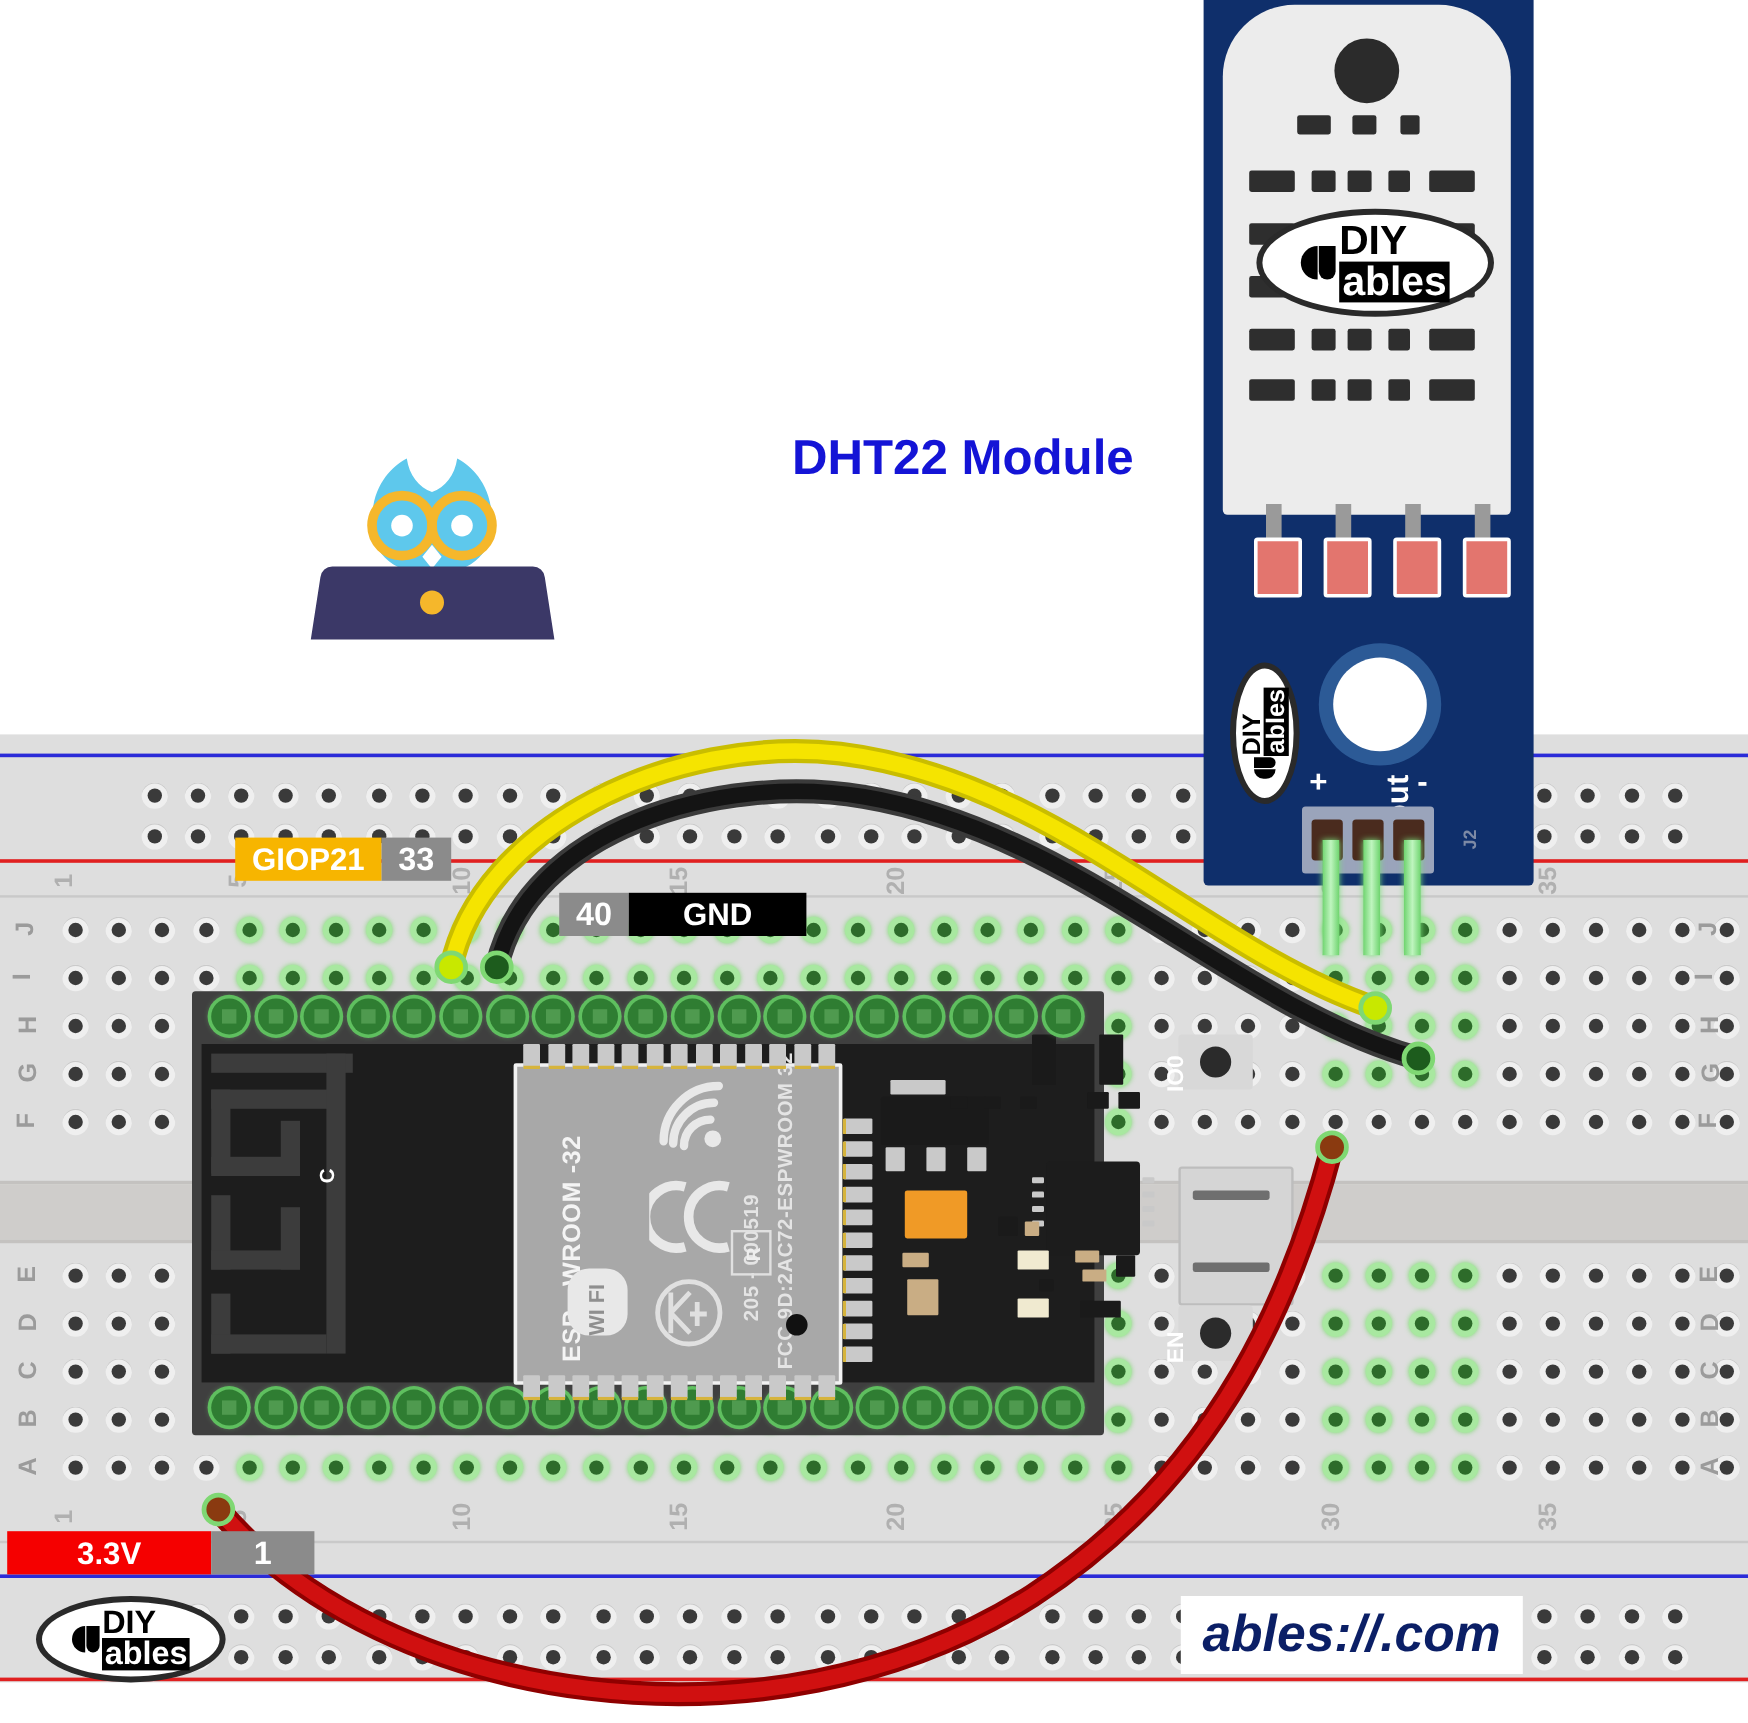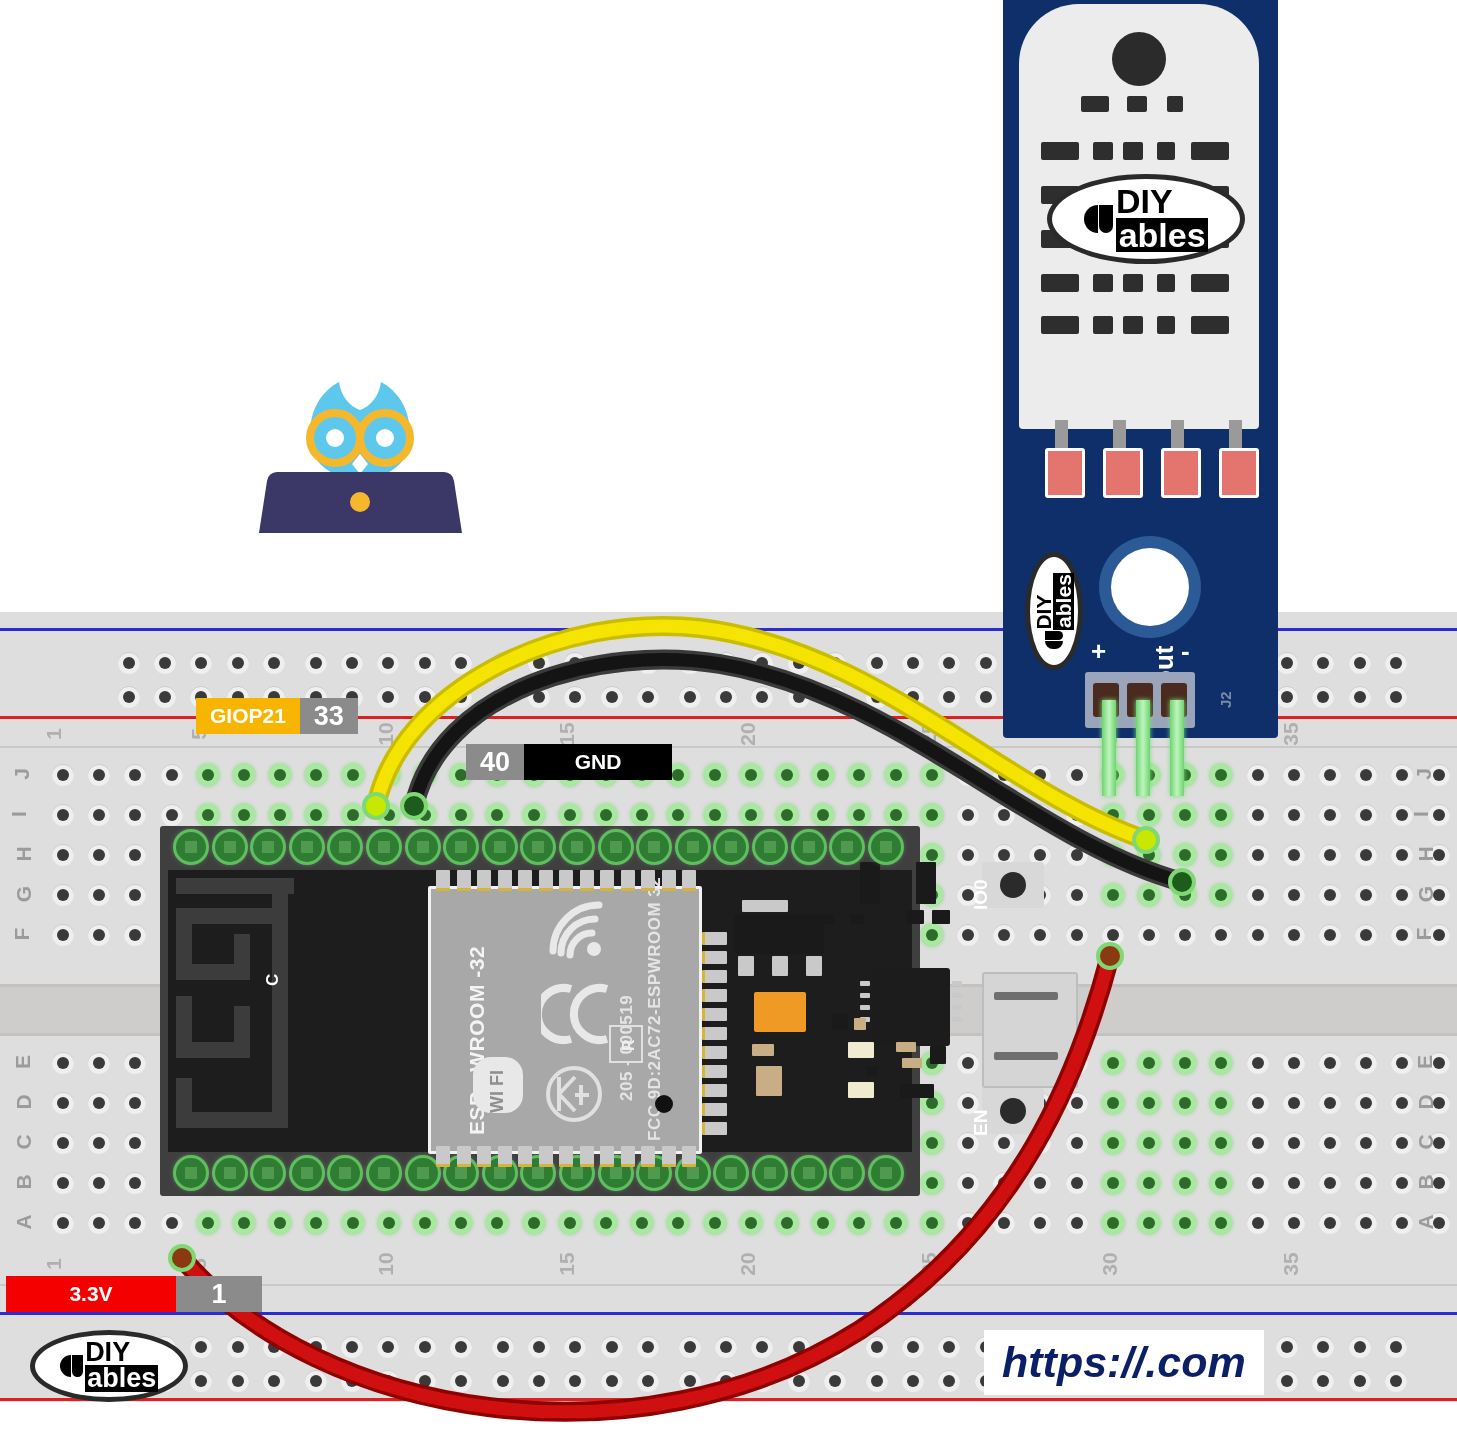--- a/index.html
+++ b/index.html
@@ -84,21 +84,21 @@
        box-shadow:0 0 5px #7ce07c;}
 
   
   svg.wires{position:absolute;left:0;top:0;width:1457px;height:1436px;pointer-events:none;}
 
   
   .tag{position:absolute;display:flex;align-items:stretch;height:36px;}
   .tag .pin{background:#8b8b8b;color:#fff;font-weight:bold;font-size:27px;
        padding:0 12px;display:flex;align-items:center;justify-content:center;min-width:34px;
        font-family:"Liberation Sans",sans-serif;}
-  .tag .nm{color:#fff;font-weight:bold;font-size:21px;padding:0 14px;display:flex;
+  .tag .nm{color:#fff;font-weight:bold;font-size:26px;padding:0 14px;display:flex;
        align-items:center;font-family:"Liberation Sans",sans-serif;}
   .nm.yellow{background:#f7b500;}
   .nm.black{background:#000000;}
   .nm.red{background:#f50000;}
 
   .title{position:absolute;font-weight:bold;font-size:41px;color:#1414d6;
        font-family:"Liberation Sans",sans-serif;white-space:nowrap;}
 
   
   .owl{position:absolute;left:253px;top:380px;width:215px;height:165px;}
@@ -122,20 +122,21 @@
   .urlbox span{font-style:italic;font-weight:bold;font-size:43px;
        font-family:"Liberation Sans",sans-serif;}
   .u-dark{color:#0b1f66;}
   .u-light{color:#49b6e8;}
 </style>
 </head>
 <body>
 
 <div id="stage">
 
+  <div class="title" style="left:660px;top:358px;">DHT22 Module</div>
 
   <div class="owl">
     <svg viewBox="0 0 215 165" width="215" height="165">
       <path d="M58 42 C62 18 78 6 86 2 C88 16 96 26 107 30 C118 26 126 16 128 2 C136 6 152 18 156 42
                C162 68 152 96 107 100 C62 96 52 68 58 42 Z" fill="#5ec8ec"></path>
       <circle cx="82" cy="58" r="25" fill="none" stroke="#f5b72b" stroke-width="8"></circle>
       <circle cx="132" cy="58" r="25" fill="none" stroke="#f5b72b" stroke-width="8"></circle>
       <circle cx="82" cy="58" r="9" fill="#fff"></circle>
       <circle cx="132" cy="58" r="9" fill="#fff"></circle>
       <path d="M107 74 l8 10 l-8 10 l-8 -10 Z" fill="#fff"></path>
@@ -1024,17 +1025,17 @@
       <div class="diy-d"></div>
       <div class="diy-j"></div>
       <div class="diy-txt">
         <div class="diy-diy">DIY</div>
         <div class="diy-ables">ables</div>
       </div>
     </div>
   </div>
 
   <div class="urlbox" style="left:984px;top:1330px;">
-    <span class="u-dark">https://</span>
+    <span class="u-dark">ables://</span>
     <span class="u-dark">.com</span>
   </div>
 
 </div>
 
 </body></html>

